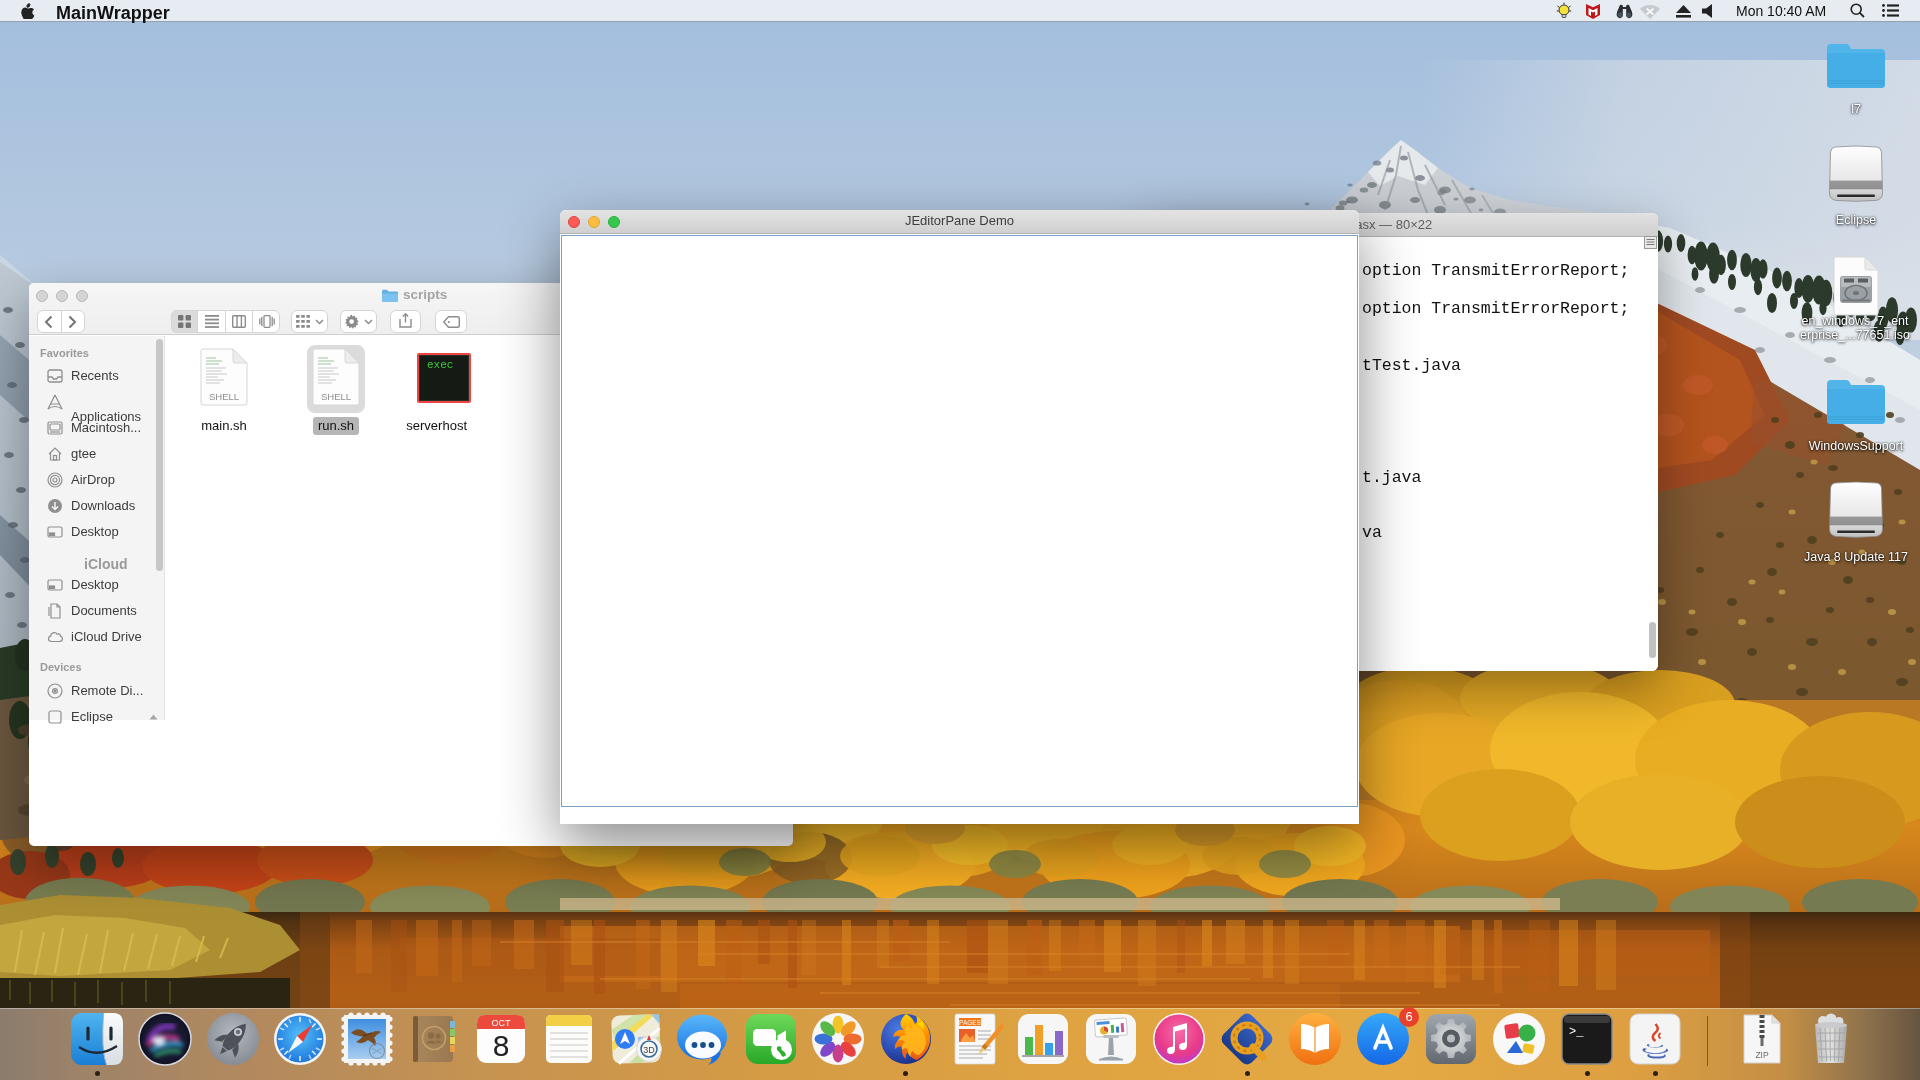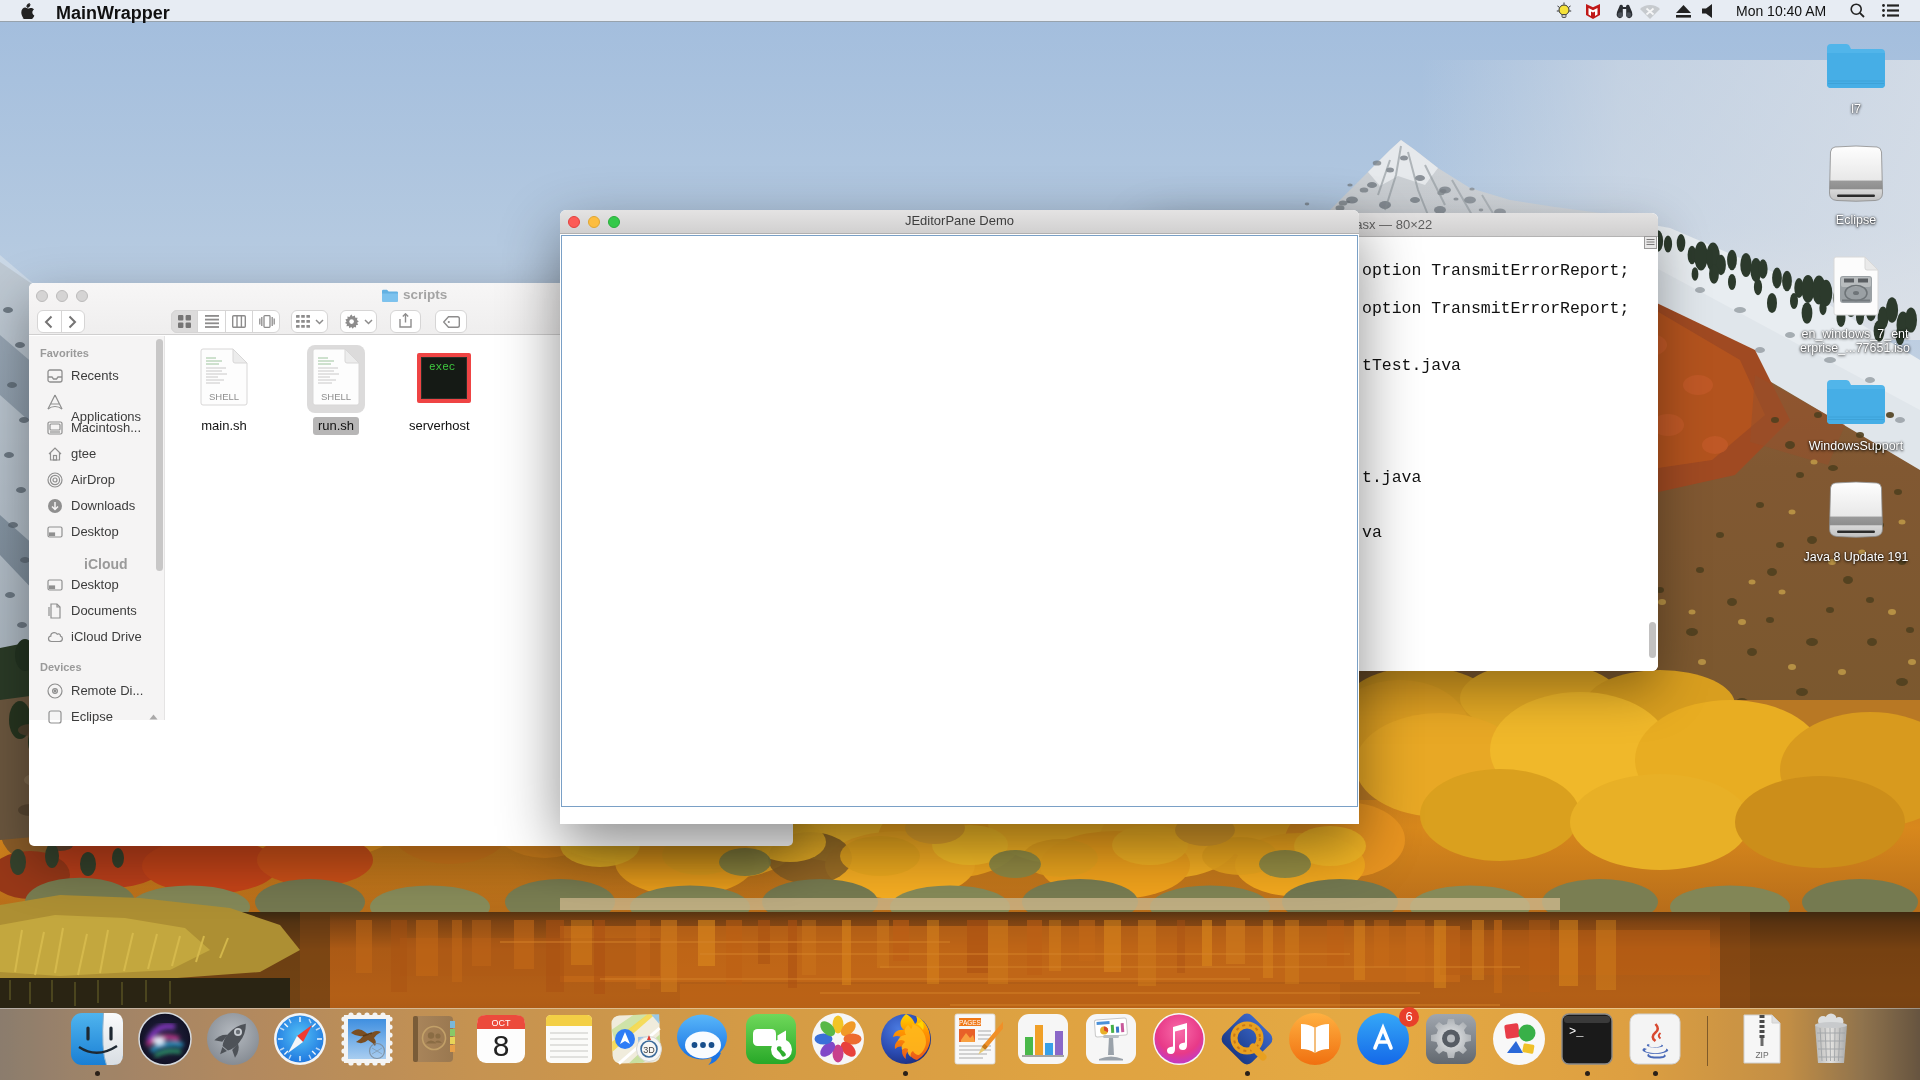--- a/index.html
+++ b/index.html
@@ -709,34 +709,34 @@
     <g transform="translate(7,20)">
       <rect x="0" y="0" width="32" height="27" rx="3" fill="#9aa0a4"></rect>
       <rect x="1" y="1" width="30" height="10" rx="2" fill="#b8bcbe"></rect>
       <rect x="4" y="2.5" width="10" height="4" fill="#5a5e62"></rect>
       <rect x="18" y="2.5" width="10" height="4" fill="#5a5e62"></rect>
       <ellipse cx="16" cy="17" rx="11" ry="7.5" fill="none" stroke="#6e7478" stroke-width="1.5"></ellipse>
       <ellipse cx="16" cy="17" rx="3" ry="2" fill="#6e7478"></ellipse>
       <rect x="2" y="23.5" width="28" height="2" fill="#73797d"></rect>
     </g>
   </svg>
-  <div class="dlabel" style="left:1795px;top:327px;width:120px;">en_windows_7_ent<br>erprise_...77651.iso</div>
+  <div class="dlabel" style="left:1795px;top:314px;width:120px;">en_windows_7_ent<br>erprise_...77651.iso</div>
 
   <svg class="abs" width="60" height="48" viewBox="0 0 60 48" style="left:1826px;top:377px;">
     <path d="M1 7 Q1 3 5 3 L20 3 Q23 3 24 6 L25 8 L55 8 Q59 8 59 12 L59 43 Q59 47 55 47 L5 47 Q1 47 1 43 Z" fill="#51b5ea"></path>
     <path d="M1 12 L59 12 L59 43 Q59 47 55 47 L5 47 Q1 47 1 43 Z" fill="#46aee6"></path>
     <path d="M2 40 L58 40 M2 42.5 L58 42.5" stroke="#3da2d8" stroke-width="1"></path>
   </svg>
   <div class="dlabel" style="left:1804px;top:439px;width:104px;">WindowsSupport</div>
 
   <svg class="abs" width="54" height="58" viewBox="0 0 54 58" style="left:1829px;top:481px;">
     <path d="M6 2 Q27 0 48 2 Q52 2.5 52.5 7 L53.5 48 Q53.5 55 46 55.5 Q27 57 8 55.5 Q0.5 55 0.5 48 L1.5 7 Q2 2.5 6 2 Z" fill="url(#drv)" stroke="#8a8a8a" stroke-width="0.8"></path>
     <rect x="8" y="49.5" width="38" height="2.5" rx="1.2" fill="#2a2a2a"></rect>
   </svg>
-  <div class="dlabel" style="left:1798px;top:550px;width:116px;">Java 8 Update 191</div>
+  <div class="dlabel" style="left:1798px;top:550px;width:116px;">Java 8 Update 117</div>
 </div>
 
 <div class="abs" id="finder" style="left:29px;top:283px;width:764px;height:563px;border-radius:5px;background:#fff;box-shadow:0 18px 50px rgba(0,0,0,0.35);overflow:hidden;">
 
   <div class="abs" style="left:0;top:0;width:764px;height:52px;background:linear-gradient(#f7f6f6,#efeeee);border-bottom:1px solid #d0cfcf;border-radius:5px 5px 0 0;">
     <div class="abs" style="left:7px;top:7px;width:12px;height:12px;border-radius:50%;background:#d5d4d4;border:1px solid #bcbbbb;"></div>
     <div class="abs" style="left:27px;top:7px;width:12px;height:12px;border-radius:50%;background:#d5d4d4;border:1px solid #bcbbbb;"></div>
     <div class="abs" style="left:47px;top:7px;width:12px;height:12px;border-radius:50%;background:#d5d4d4;border:1px solid #bcbbbb;"></div>
 
     <svg class="abs" width="16" height="13" viewBox="0 0 16 13" style="left:353px;top:6px;">
@@ -963,27 +963,27 @@
             <line x1="6" y1="20" x2="26" y2="20"></line>
             <line x1="6" y1="23" x2="22" y2="23"></line>
             <line x1="6" y1="26" x2="27" y2="26"></line>
             <line x1="6" y1="29" x2="18" y2="29"></line>
             <line x1="6" y1="32" x2="24" y2="32"></line>
             <line x1="6" y1="35" x2="20" y2="35"></line>
           </g>
       <text x="24" y="52" font-size="9.5" fill="#8e8e8e" text-anchor="middle" font-family="Liberation Sans">SHELL</text>
     </svg>
 
-    <div class="abs" style="left:252px;top:17px;width:54px;height:50px;background:#151a15;border:4px solid #ef4444;border-radius:2px;box-shadow:inset 0 0 0 1px #2a2f2a;">
+    <div class="abs" style="left:252px;top:17px;width:54px;height:50px;background:#151a15;border:2px solid #ef4444;border-radius:2px;box-shadow:inset 0 0 0 1px #2a2f2a;">
       <span class="abs" style="left:8px;top:4px;font-size:11px;color:#3fc93f;font-family:'Liberation Mono',monospace;">exec</span>
     </div>
     <div class="abs" style="left:30px;top:82px;width:58px;text-align:center;">main.sh</div>
     <div class="abs" style="left:148px;top:81px;width:46px;height:18px;background:#b7b6b6;border-radius:3px;"></div>
     <div class="abs" style="left:142px;top:82px;width:58px;text-align:center;">run.sh</div>
-    <div class="abs" style="left:244px;top:82px;width:70px;text-align:left;">serverhost</div>
+    <div class="abs" style="left:232px;top:82px;width:70px;text-align:right;">serverhost</div>
   </div>
 </div>
 
 <div class="abs" id="term" style="left:1150px;top:213px;width:508px;height:458px;border-radius:6px;background:#fff;box-shadow:0 18px 50px rgba(0,0,0,0.35);overflow:hidden;">
   <div class="abs" style="left:0;top:0;width:508px;height:24px;background:linear-gradient(#e2e1e1,#d0cfcf);border-bottom:1px solid #b4b3b3;border-radius:6px 6px 0 0;"></div>
   <span class="abs" style="left:198px;top:4px;font-size:13px;color:#5e5e5e;">basx — 80×22</span>
 
   <div class="abs" style="left:0;top:25px;width:508px;height:433px;background:#fff;font-family:'Liberation Mono',monospace;font-size:16.5px;color:#111;">
     <div class="abs" style="left:212px;top:23px;">option TransmitErrorReport;</div>
     <div class="abs" style="left:212px;top:61px;">option TransmitErrorReport;</div>

